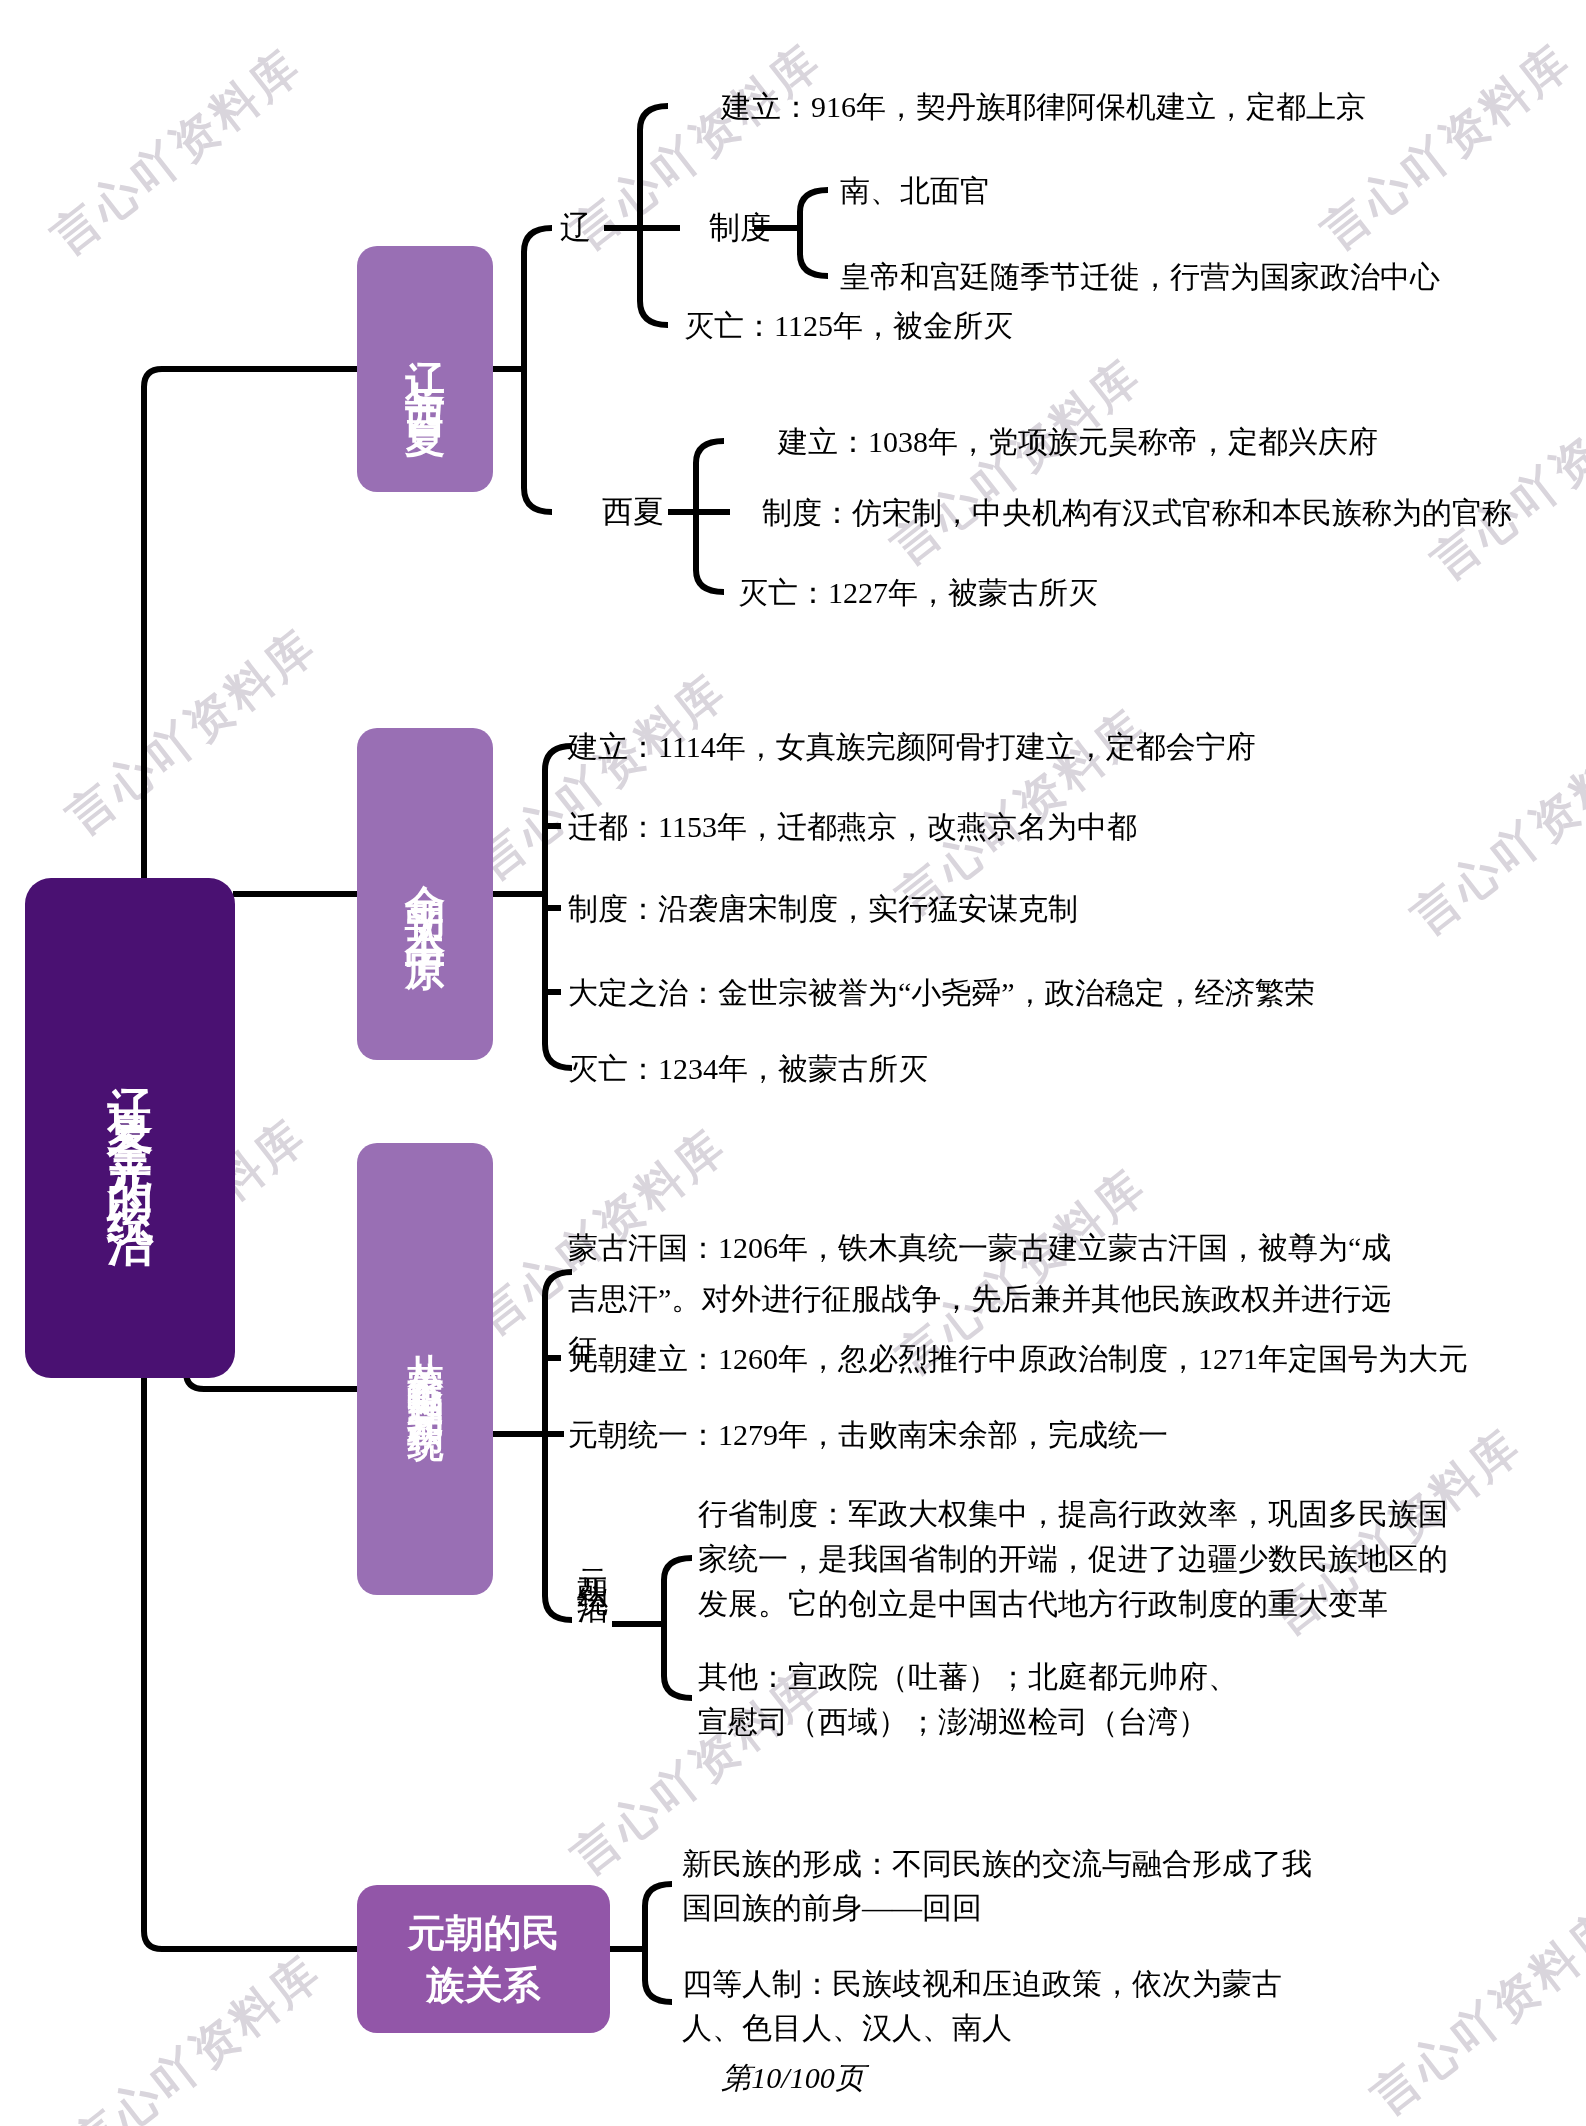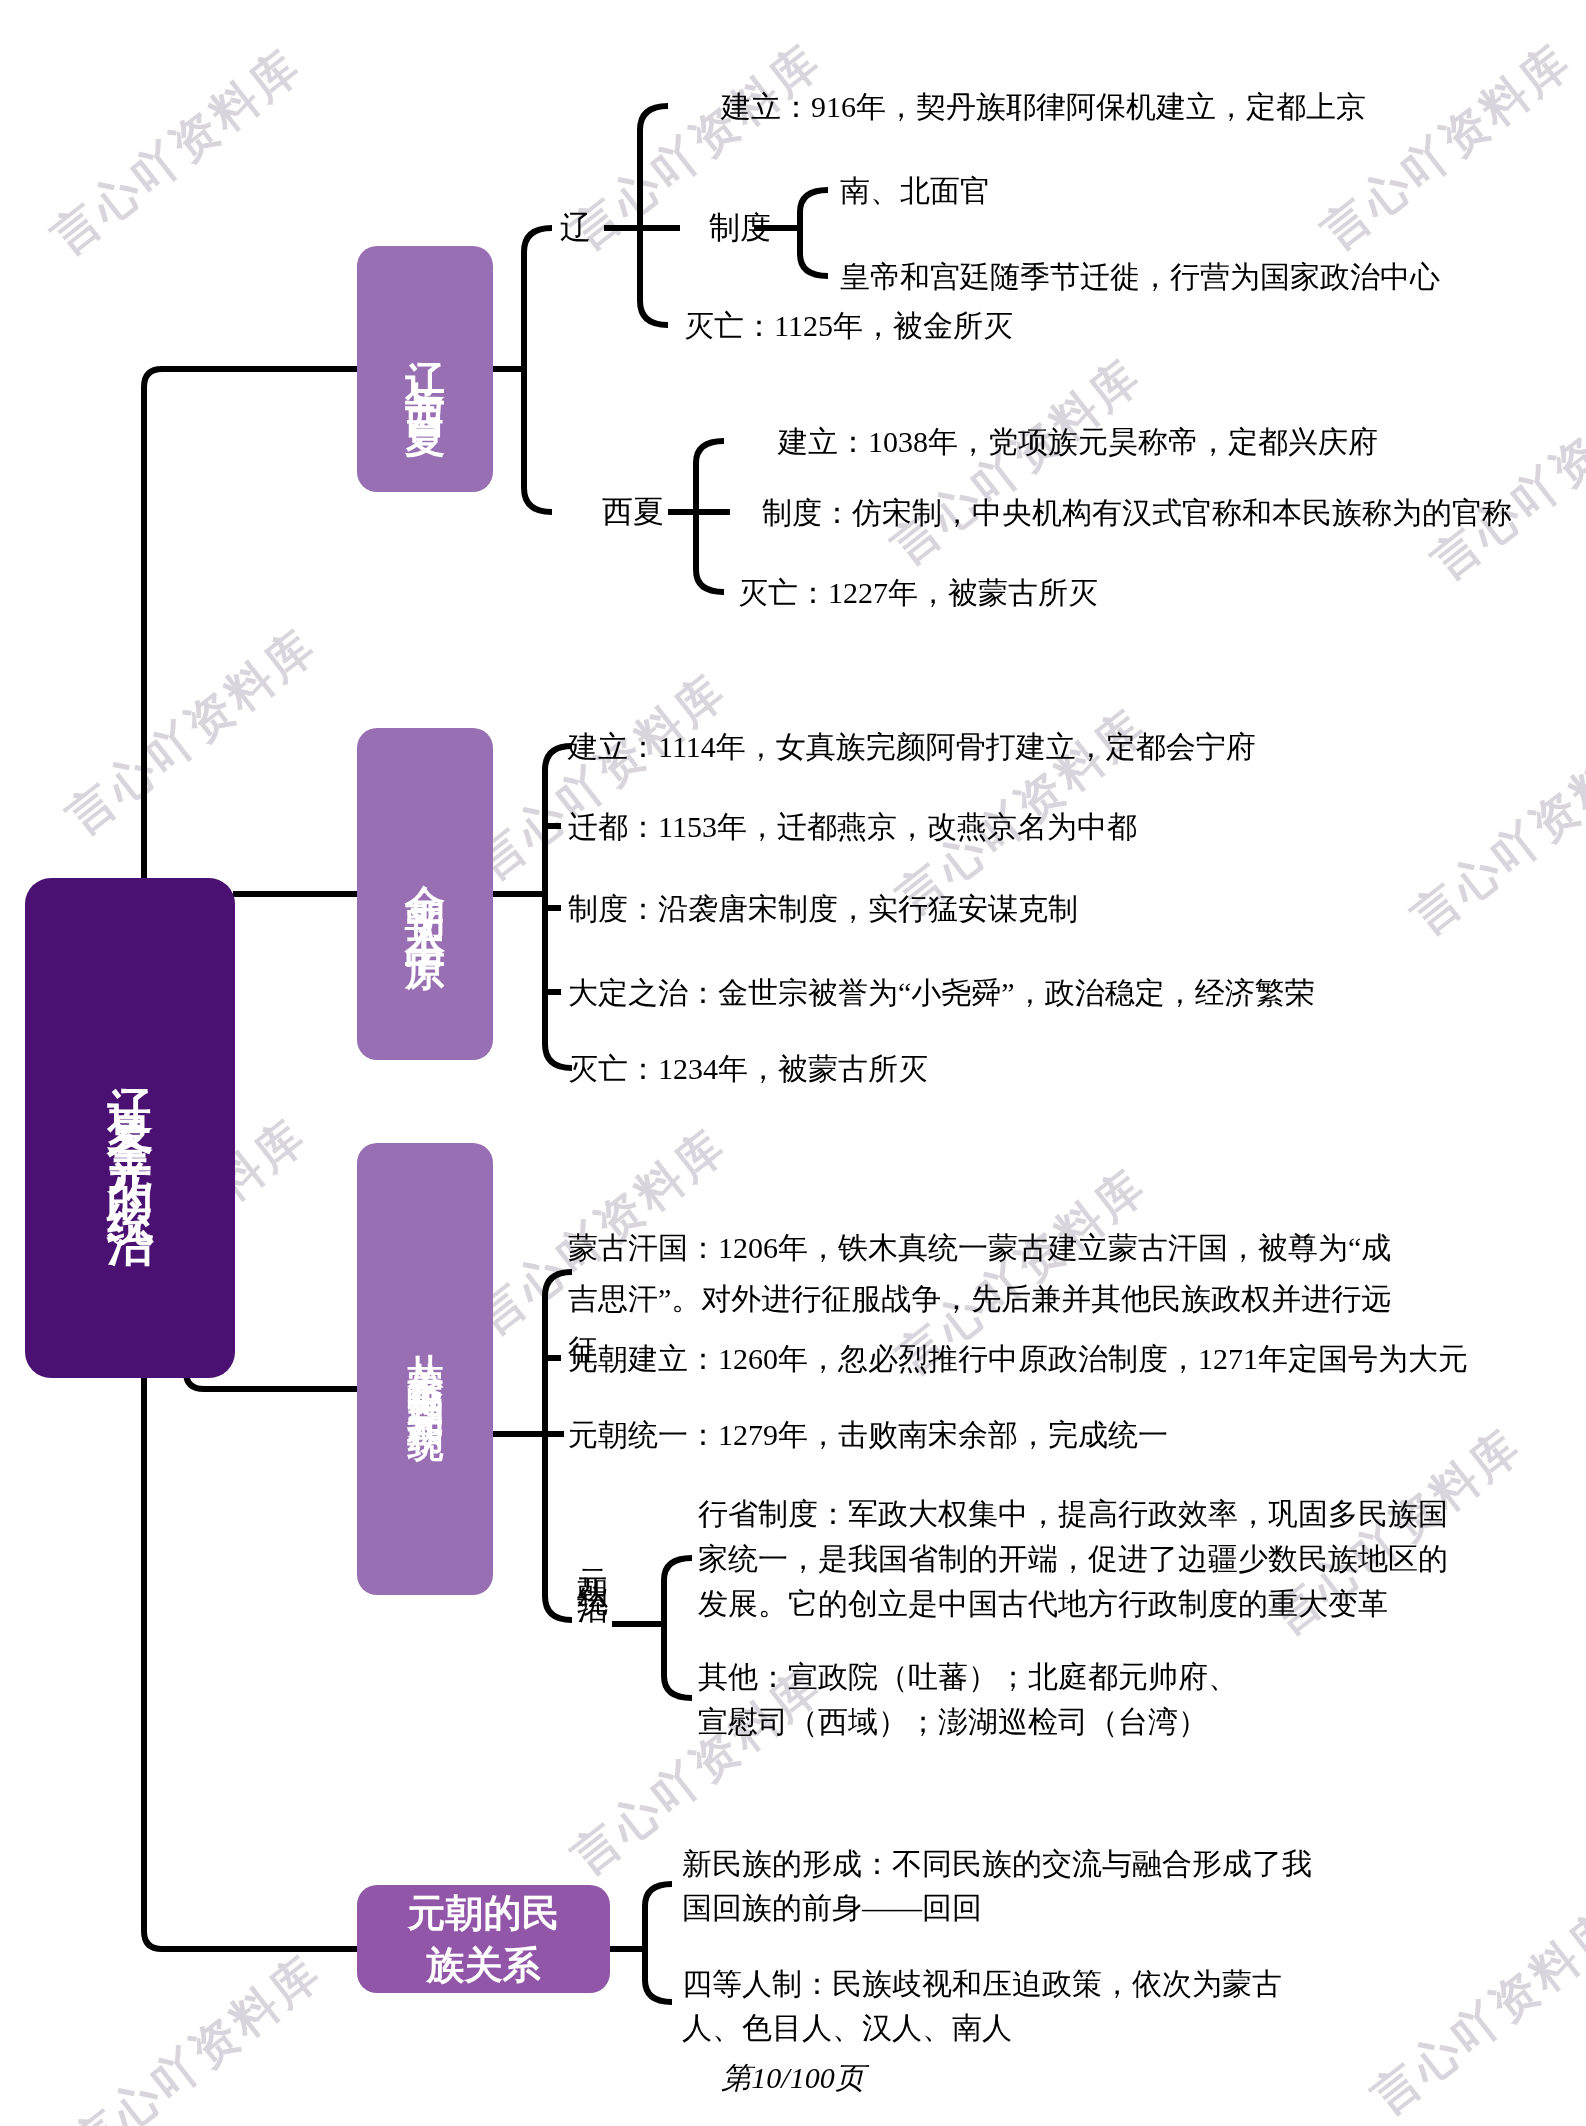--- a/index.html
+++ b/index.html
@@ -23,21 +23,21 @@
   }
   .vtext{writing-mode:vertical-rl;text-orientation:upright;}
   .root-node{left:25px;top:878px;width:210px;height:500px;background:#4A1172;border-radius:26px;font-size:46px;}
   .root-node .vtext{letter-spacing:22px;}
   .node-b1{left:357px;top:246px;width:136px;height:246px;font-size:40px;}
   .node-b1 .vtext{letter-spacing:20px;}
   .node-b2{left:357px;top:728px;width:136px;height:332px;font-size:40px;}
   .node-b2 .vtext{letter-spacing:14px;}
   .node-b3{left:357px;top:1143px;width:136px;height:452px;font-size:36px;}
   .node-b3 .vtext{letter-spacing:9px;}
-  .node-b4{left:357px;top:1885px;width:253px;height:108px;background:#9256A8;font-size:38px;line-height:52px;}
+  .node-b4{left:357px;top:1885px;width:253px;height:148px;background:#9256A8;font-size:38px;line-height:52px;}
   .node-b4 .inner{width:180px;}
   .leaf{position:absolute;z-index:3;font-size:30px;line-height:45px;white-space:nowrap;}
   .leaf.wrap{white-space:normal;}
   .slabel{position:absolute;z-index:3;font-size:31px;line-height:36px;white-space:nowrap;}
 </style>
 </head>
 <body>
 
 <div class="wm" style="left:40px;top:220px;">言心吖资料库</div>
 <div class="wm" style="left:560px;top:215px;">言心吖资料库</div>

